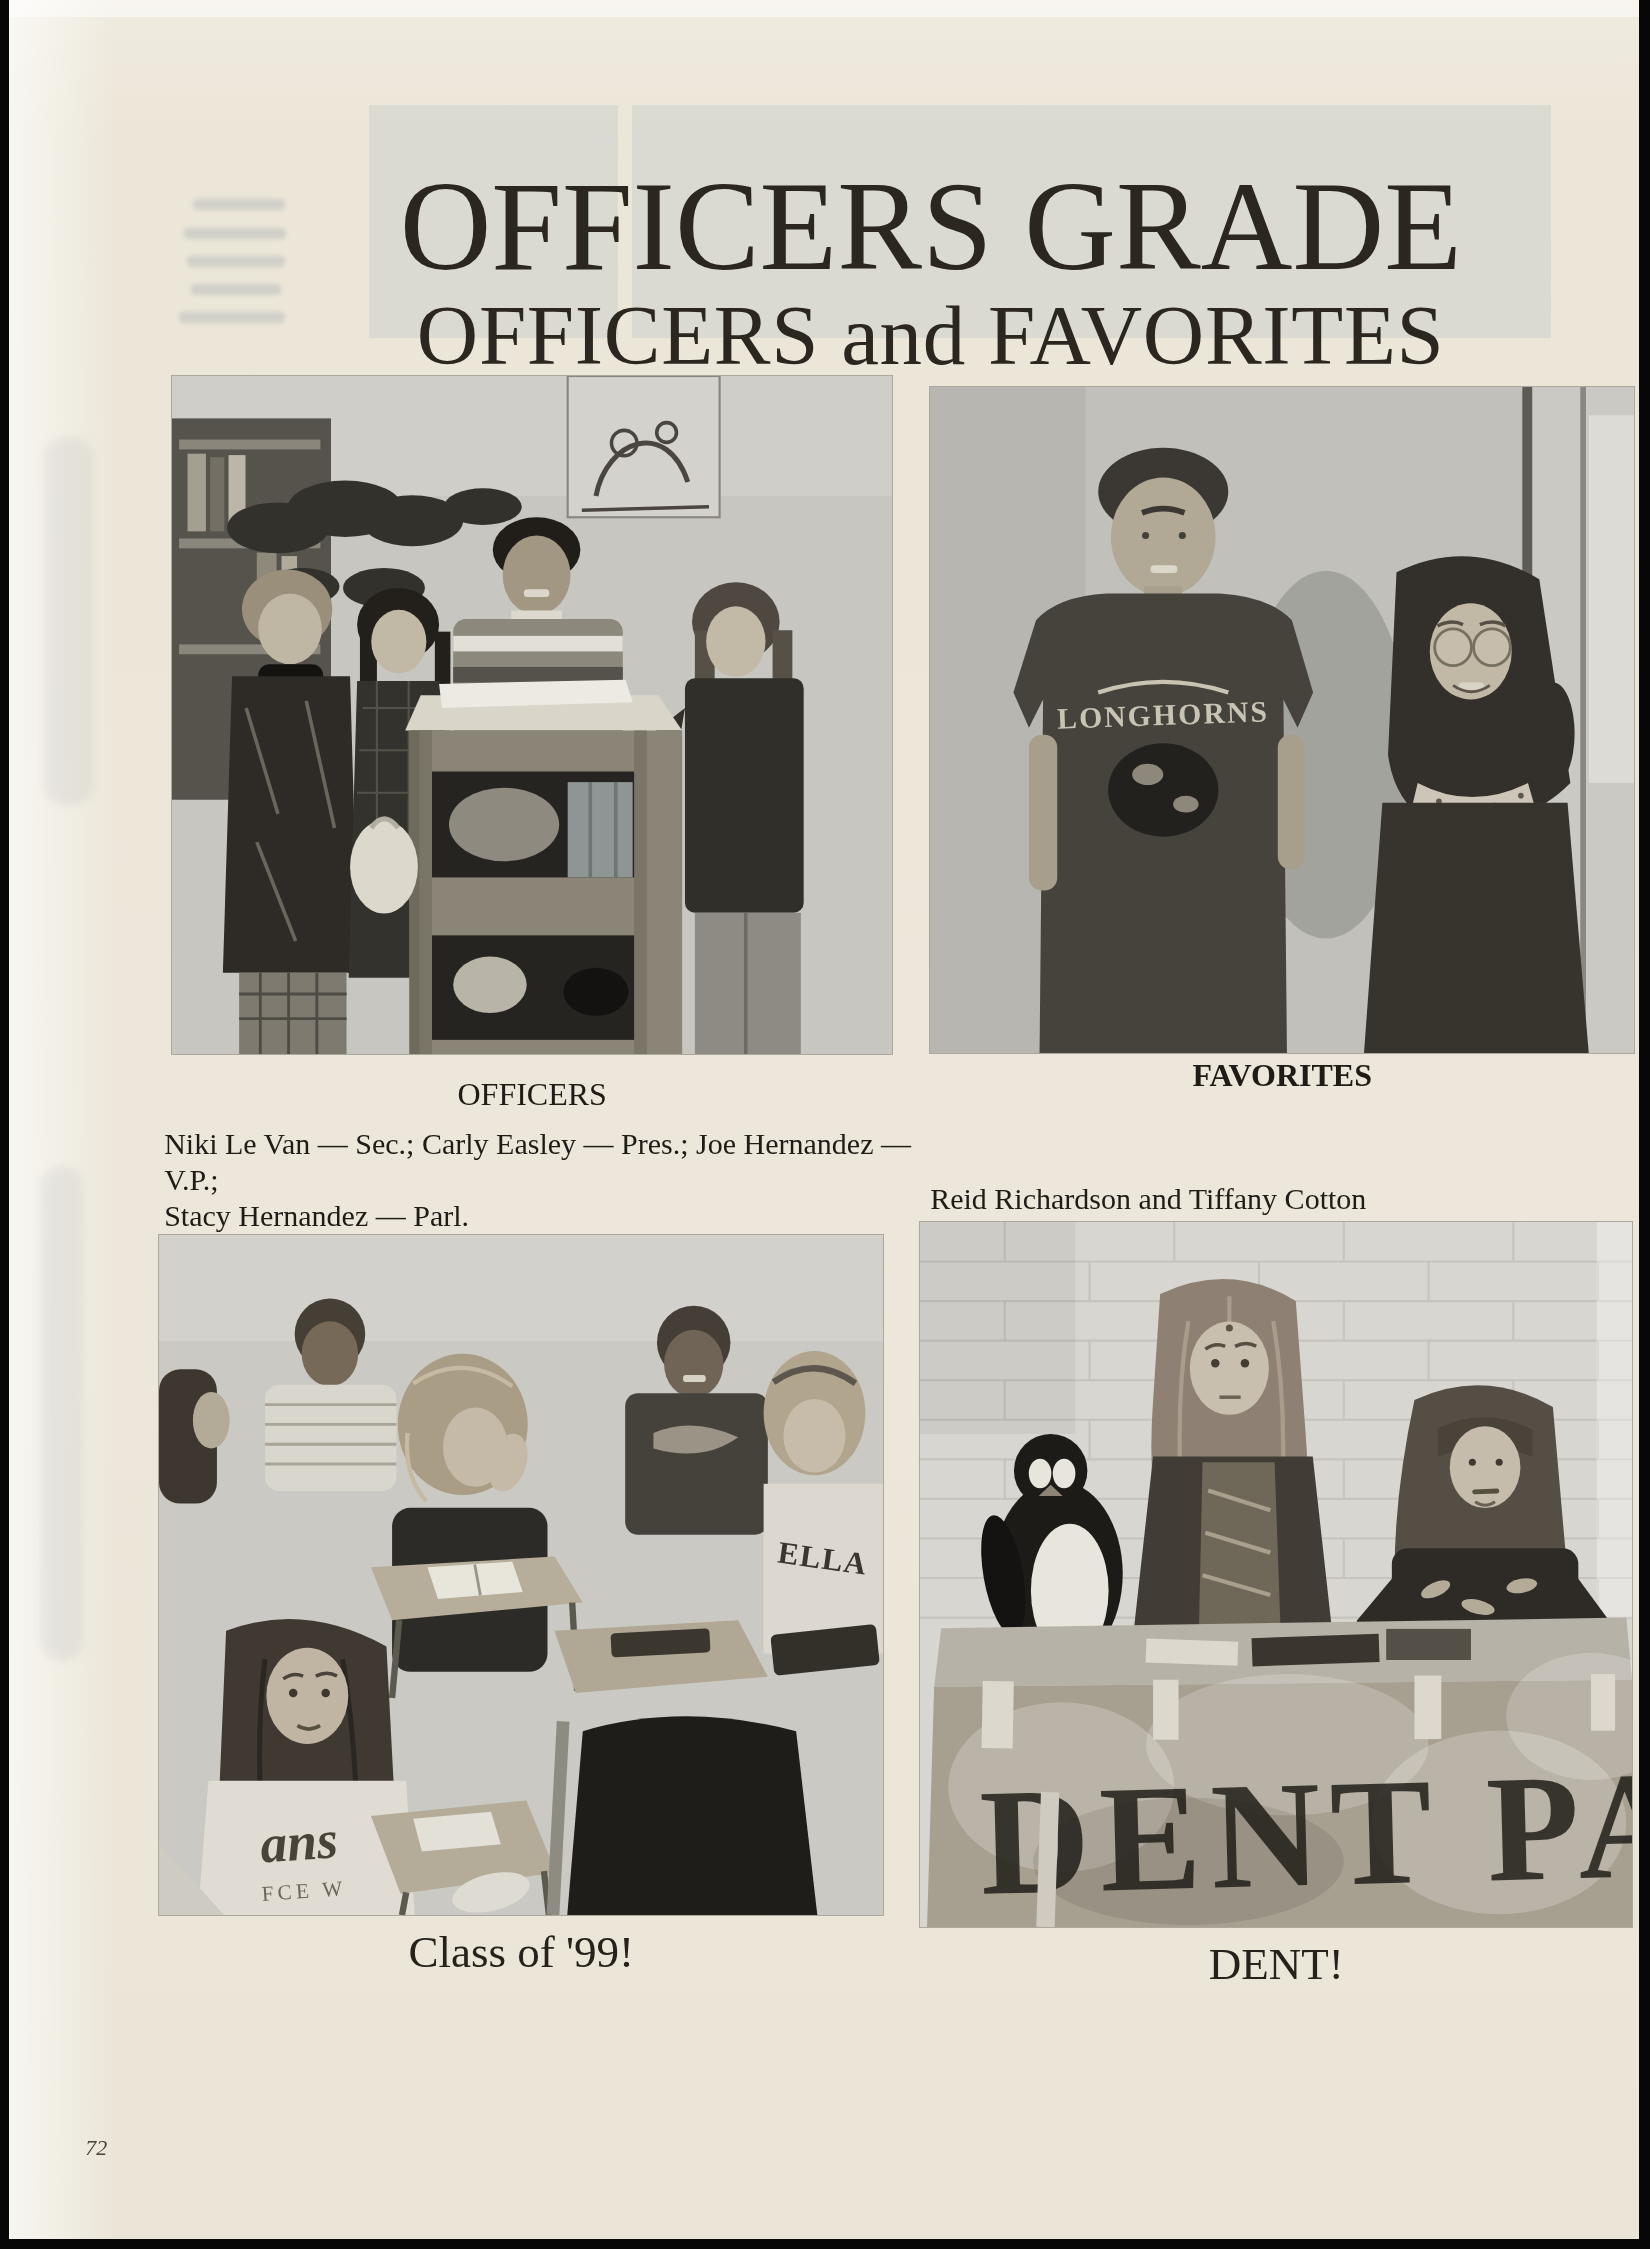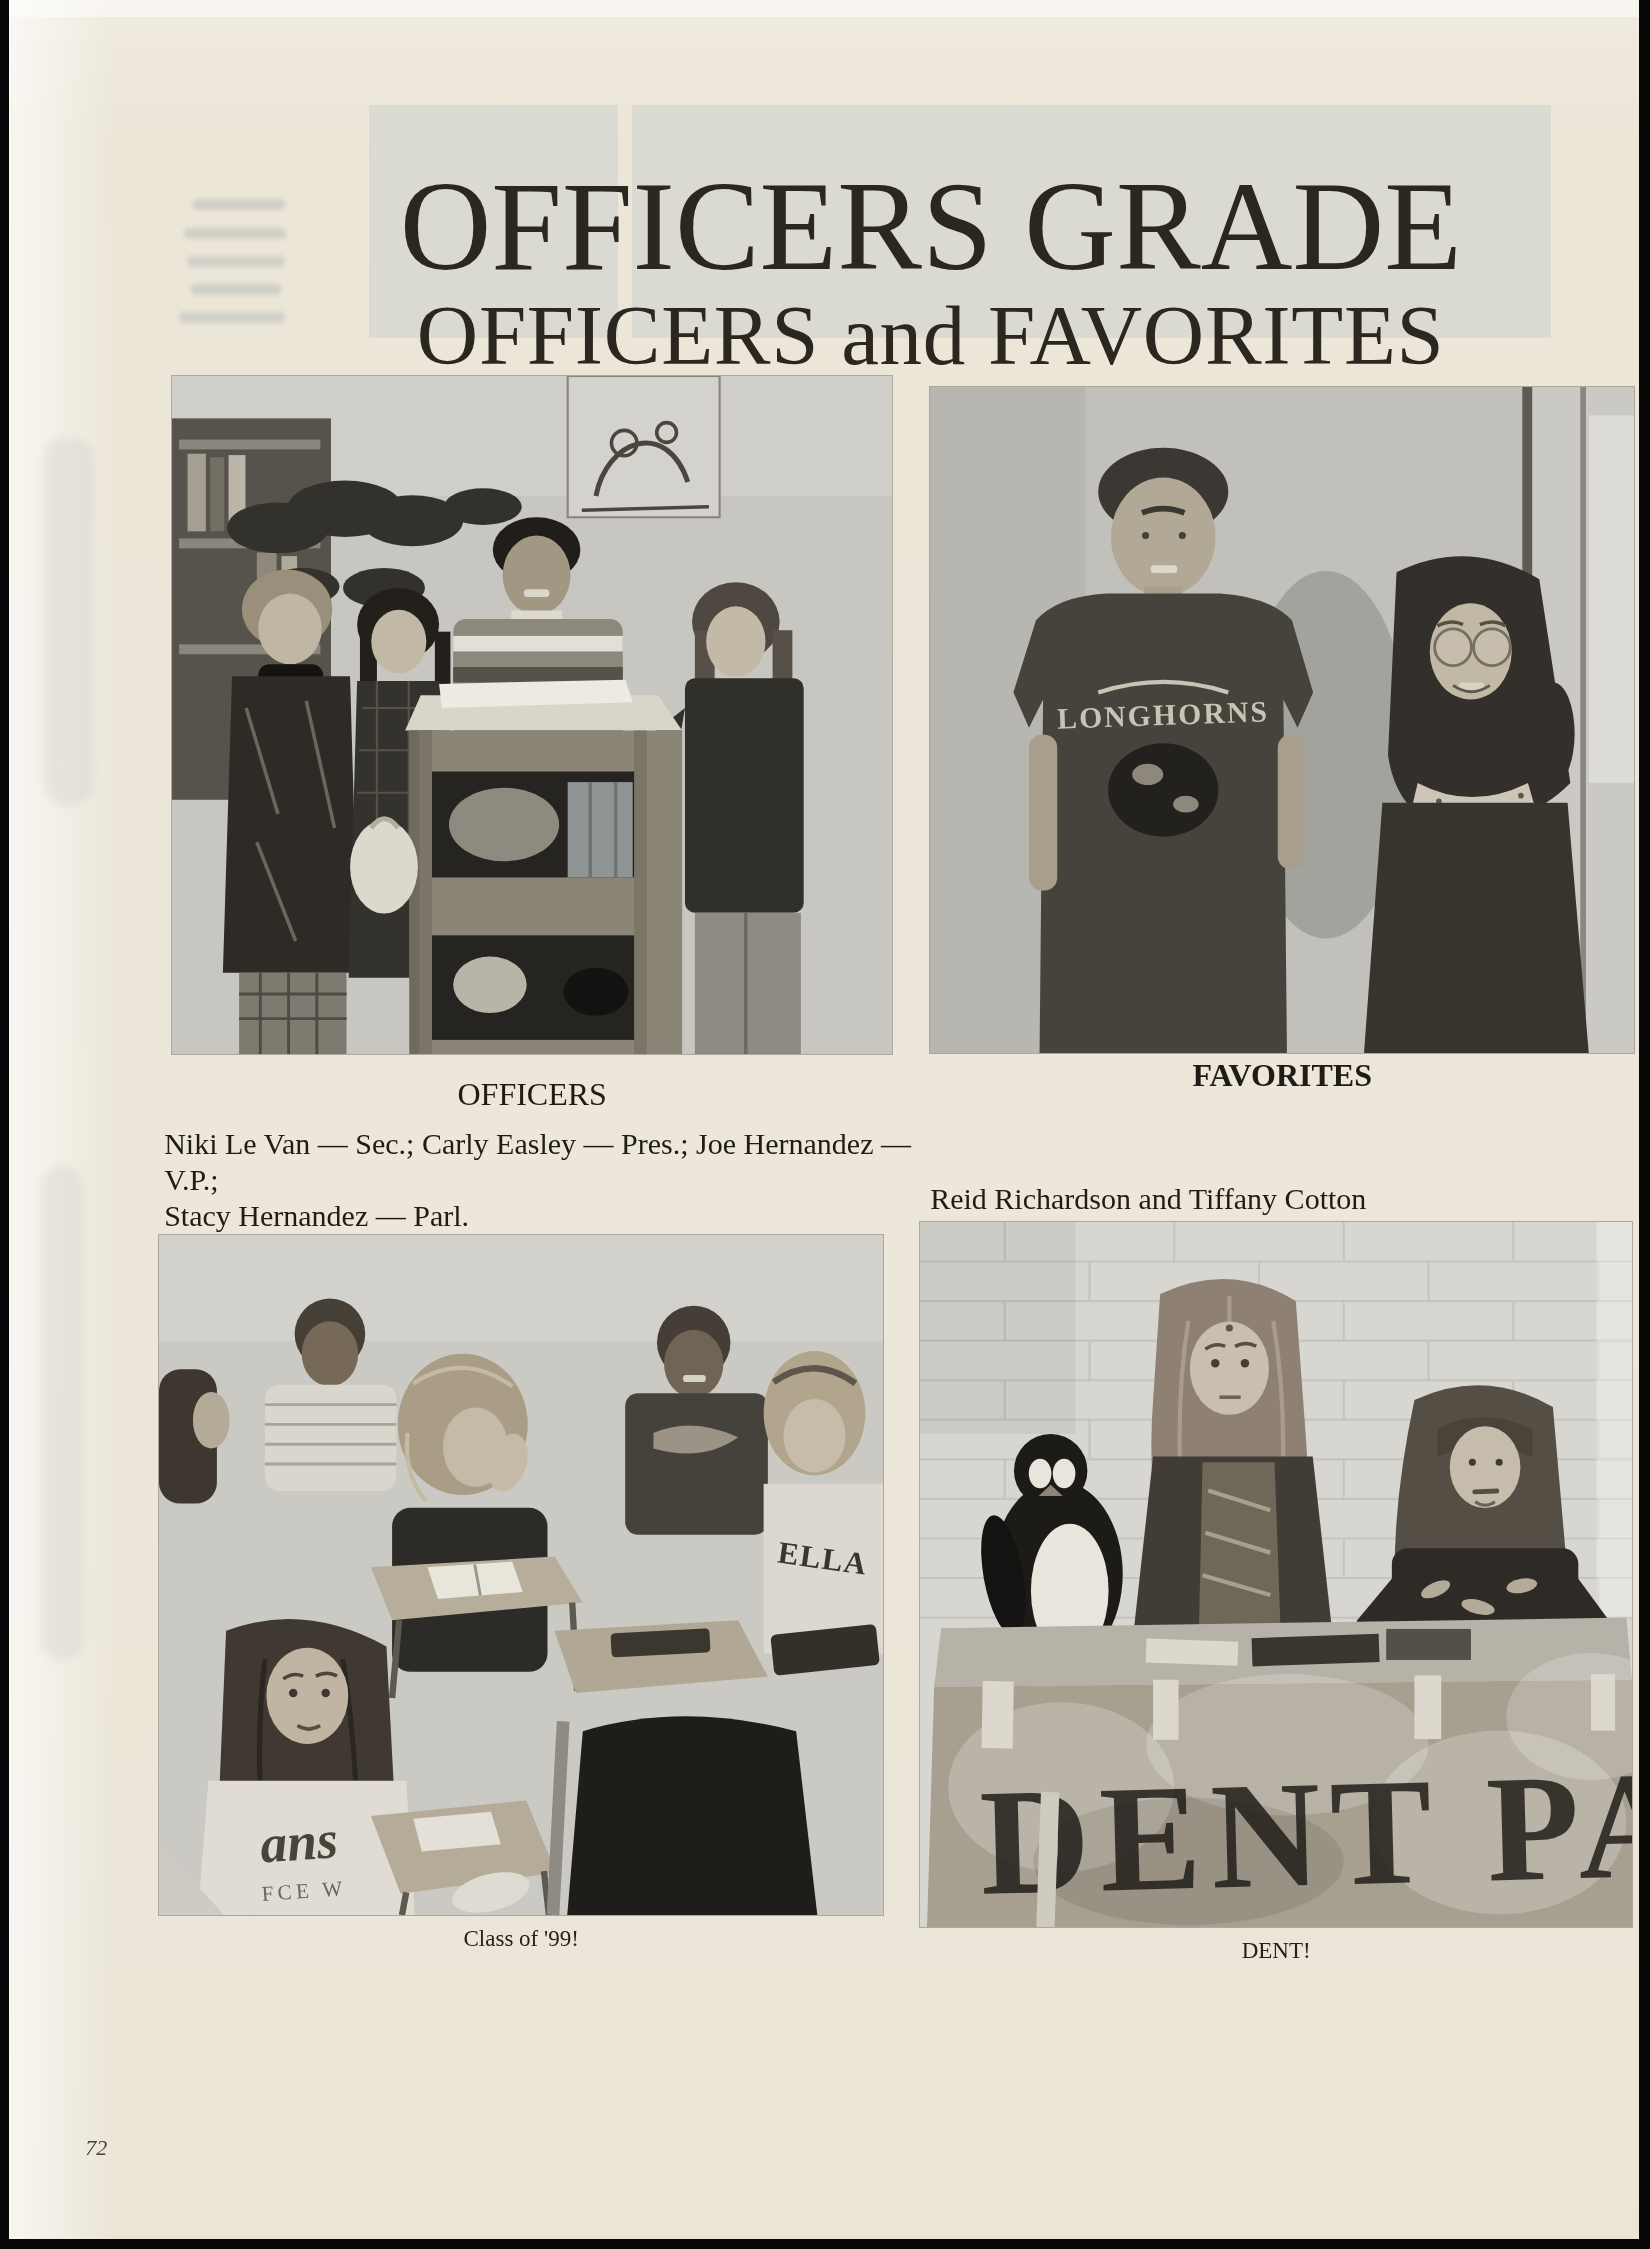--- a/index.html
+++ b/index.html
@@ -13,21 +13,21 @@
   .showthrough{position:absolute;background:rgba(185,195,197,.33);}
   .ghost-line{position:absolute;background:rgba(140,150,162,.28);filter:blur(2.1px);border-radius:4.2px;}
   .smudge{position:absolute;background:rgba(120,130,140,.10);filter:blur(4.2px);border-radius:21px;}
   .title{position:absolute;left:390px;top:163px;width:1063px;text-align:center;line-height:1;}
   .title-l1{font-size:127px;white-space:nowrap;color:#2b261f;}
   .title-l2{font-size:85px;letter-spacing:0.7px;white-space:nowrap;color:#2b261f;margin-top:2.8px;}
   .photo{position:absolute;overflow:hidden;outline:0.7px solid rgba(55,52,46,.35);background:#c7c6c0;}
   .photo svg{display:block;width:100%;height:100%;}
   .cap-title{position:absolute;text-align:center;font-size:32px;color:#1f1b16;}
   .cap-names{position:absolute;font-size:30px;line-height:1.2;color:#1f1b16;margin-top:12px;}
-  .cap-center{position:absolute;text-align:center;font-size:23px;color:#26211b;}
+  .cap-center{position:absolute;text-align:center;font-size:45px;color:#26211b;}
   .page-num{position:absolute;left:76px;top:2135px;font-size:22px;color:#46413a;font-style:italic;}
   .svgtext{font-family:"Liberation Serif","DejaVu Serif",serif;}
 </style>
 </head>
 <body>
 
 <div class="scan">
   <div class="paper">
     <div class="edge-light"></div>
     <div class="top-light"></div>

